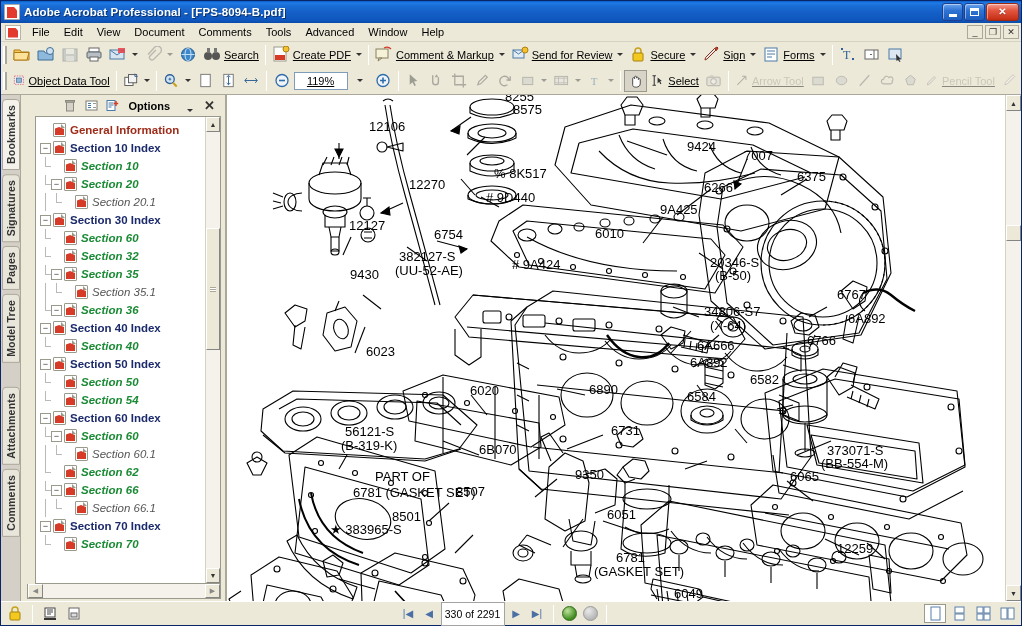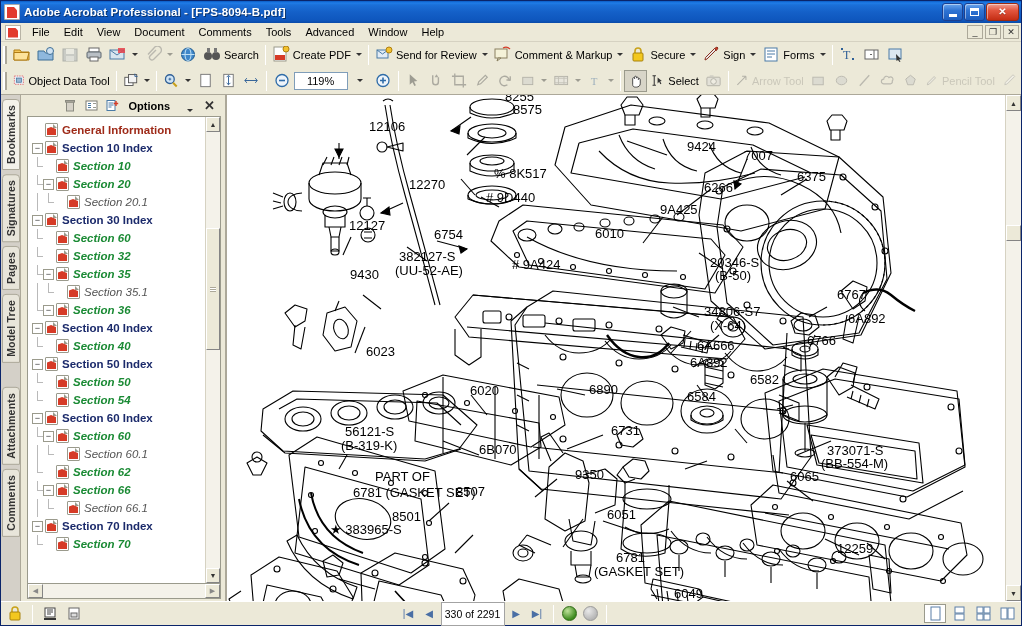--- a/index.html
+++ b/index.html
@@ -44,21 +44,21 @@
      border:1px solid #b8b4a6; position:relative;}
   .menubar .mdicon:after{content:"";position:absolute;left:2px;top:2px;width:10px;height:10px;
      background:#e23b2e;clip-path:polygon(0 0,70% 0,100% 30%,100% 100%,0 100%);}
   .menu-item { padding:2px 7px; font-size:11px; color:#000; cursor:default; white-space:nowrap;}
   .menubar .spacer{flex:1;}
   .mdibtn{ width:16px;height:14px; margin-right:2px; border:1px solid #aca899; background:#ece9d8;
      display:flex;align-items:center;justify-content:center;font-size:9px;color:#333;}
 
   
   .toolbars { background:#ece9d8; border-bottom:1px solid #aca899;}
-  .tbrow { display:flex; align-items:center; height:25px; padding:1px 0; }
+  .tbrow { display:flex; align-items:center; height:25px; padding:1px 0;text-decoration:underline; }
   .tbrow.r2 { height:27px; }
   .grip { width:4px; height:18px; margin:0 3px 0 2px; flex:0 0 4px;
      background:linear-gradient(90deg,#fff 0 1px,#aca899 1px 3px,transparent 3px);
      border-left:1px solid #fff; }
   .tbtn { height:22px; min-width:23px; display:flex; align-items:center; justify-content:center;
      padding:0 2px; border:1px solid transparent; gap:3px; white-space:nowrap; cursor:default;}
   .tbtn.pressed{ border:1px solid #9a9a8c; background:#d8d5c8;}
   .tbtn.dis{ opacity:.42; }
   .tlabel{ font-size:11px; color:#000;}
   .tlabel.dis{ color:#9a988f;}
@@ -86,21 +86,21 @@
   
   .bmpanel { width:206px; flex:0 0 206px; background:#ece9d8; display:flex; flex-direction:column;
      border-right:2px solid #aca899;}
   .bmhead { height:21px; display:flex; align-items:center; justify-content:flex-end; gap:2px;
      padding-right:6px; }
   .bmbtn { width:19px;height:18px; display:flex;align-items:center;justify-content:center;
      border:1px solid transparent;}
   .bmopts{ display:flex;align-items:flex-end;gap:15px;padding:1px 4px;font-size:11px;
      border:1px solid transparent;font-weight:bold;}
   .bmclose{ font-size:13px;font-weight:bold;color:#333;padding:0 4px;line-height:1;}
-  .bmbody { flex:1; margin:0 4px 0 6px; background:#fff; border:1px solid #9a9a8c;
+  .bmbody { flex:1; margin:0 4px 0 14px; background:#fff; border:1px solid #9a9a8c;
      position:relative; overflow:hidden; display:flex;}
   .bmtree { flex:1; padding:4px 0 0 0; overflow:hidden; position:relative;}
   .bmrow { display:flex; align-items:center; height:18px; padding-left:4px; white-space:nowrap;}
   .twist { width:11px; height:11px; border:1px solid #9a9a8c; background:#fff; color:#333;
      font-size:9px; line-height:9px; text-align:center; flex:0 0 11px; margin-right:2px;
      font-family:"Liberation Sans",sans-serif;}
   .twist.none{ border-color:transparent; background:transparent;}
   .tline { width:11px; flex:0 0 11px; height:18px; position:relative;}
   .tline.v:after{content:"";position:absolute;left:5px;top:0;bottom:0;width:1px;background:#b9b9b9;}
   .tline.l:after{content:"";position:absolute;left:5px;top:0;height:9px;width:1px;background:#b9b9b9;}
@@ -268,34 +268,34 @@
             <rect x="2" y="1" width="12" height="14" fill="#fff" stroke="#9a9a8c"></rect>
             <path d="M3 9h10v5H3z" fill="#d63b27"></path>
             <circle cx="14" cy="3" r="3" fill="#f2c230" stroke="#b08010"></circle>
           </svg>
         <span class="tlabel">Create PDF</span>
         <span class="caret"></span>
       </div>
       <div class="sep"></div>
       <div class="tbtn">
         <svg class="icobox" viewBox="0 0 18 17">
+            <rect x="1" y="3" width="12" height="9" fill="#f5f2d8" stroke="#8a8060"></rect>
+            <path d="M4 12l-1 3 4-3z" fill="#f5f2d8" stroke="#8a8060"></path>
+            <path d="M9 2q4-2 7 1" fill="none" stroke="#d63b27" stroke-width="1.3"></path>
+          </svg>
+        <span class="tlabel">Comment &amp; Markup</span>
+        <span class="caret"></span>
+      </div>
+      <div class="tbtn">
+        <svg class="icobox" viewBox="0 0 18 17">
             <rect x="2" y="4" width="11" height="8" fill="#e3ecf5" stroke="#4a7ba6"></rect>
             <path d="M2 4l5.5 4L13 4" fill="none" stroke="#4a7ba6"></path>
             <circle cx="14" cy="4" r="3" fill="#f2c230" stroke="#b08010"></circle>
           </svg>
         <span class="tlabel">Send for Review</span>
-        <span class="caret"></span>
-      </div>
-      <div class="tbtn">
-        <svg class="icobox" viewBox="0 0 18 17">
-            <rect x="1" y="3" width="12" height="9" fill="#f5f2d8" stroke="#8a8060"></rect>
-            <path d="M4 12l-1 3 4-3z" fill="#f5f2d8" stroke="#8a8060"></path>
-            <path d="M9 2q4-2 7 1" fill="none" stroke="#d63b27" stroke-width="1.3"></path>
-          </svg>
-        <span class="tlabel">Comment &amp; Markup</span>
         <span class="caret"></span>
       </div>
       <div class="tbtn">
         <svg class="icobox" viewBox="0 0 18 17">
             <path d="M6 7V5a3 3 0 016 0v2" fill="none" stroke="#c9a21a" stroke-width="1.6"></path>
             <rect x="4" y="7" width="10" height="8" rx="1" fill="#f3c81f" stroke="#a8830e"></rect>
           </svg>
         <span class="tlabel">Secure</span>
         <span class="caret"></span>
       </div>

